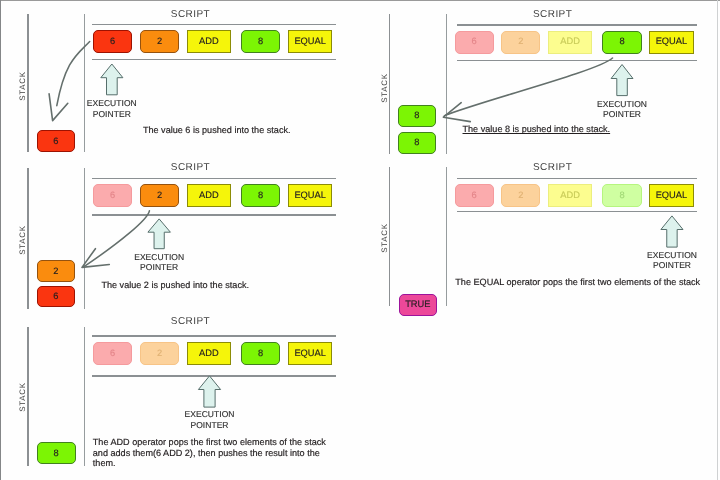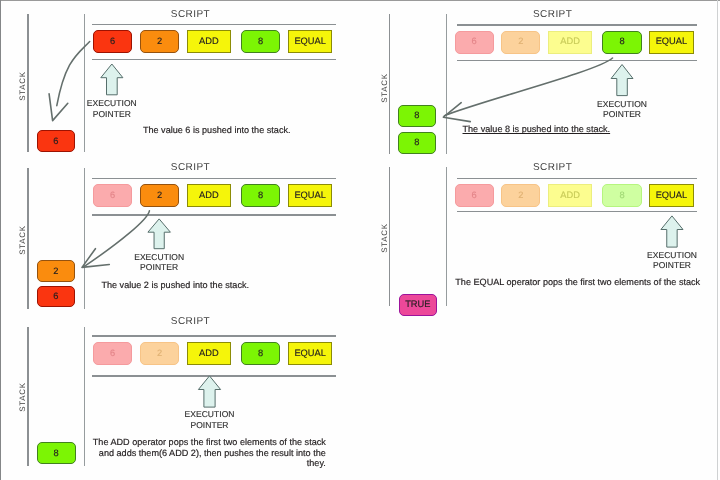--- a/index.html
+++ b/index.html
@@ -80,24 +80,24 @@
  <div class="rule" style="left:92.0px;top:335.3px;width:244.0px;"></div>
  <div class="rule" style="left:92.0px;top:375.0px;width:244.0px;"></div>
   <div class="chip" style="left:93.2px;top:342.3px;width:39.0px;height:23.0px;background:#fbabad;border:1px solid #f59a9d;border-radius:5px;color:#e4868a;">6</div>
   <div class="chip" style="left:140.0px;top:342.3px;width:39.0px;height:23.0px;background:#fcd29c;border:1px solid #f7c487;border-radius:5px;color:#e0b274;">2</div>
   <div class="chip" style="left:186.6px;top:342.3px;width:44.4px;height:23.0px;background:#f5f50a;border:1.3px solid #8c8c06;border-radius:0;color:#231f20;">ADD</div>
   <div class="chip" style="left:241.0px;top:342.3px;width:39.4px;height:23.0px;background:#7cf504;border:1px solid #41811f;border-radius:5px;color:#231f20;">8</div>
   <div class="chip" style="left:288.0px;top:342.3px;width:44.3px;height:23.0px;background:#f5f50a;border:1px solid #8c8c06;border-radius:0;color:#231f20;">EQUAL</div>
  <div class="ptr-label" style="left:149.5px;top:409.0px;width:120px;">EXECUTION</div>
  <div class="ptr-label" style="left:149.5px;top:420.0px;width:120px;">POINTER</div>
  <div class="chip" style="left:36.5px;top:442.3px;width:39.3px;height:22.1px;background:#7cf504;border:1.2px solid #41811f;border-radius:5px;">8</div>
- <div class="caption" style="left:92.8px;top:437.1px;text-align:right;">
+ <div class="caption" style="left:92.8px;top:437.1px;">
   <div>The ADD operator pops the first two elements of the stack</div>
   <div>and adds them(6 ADD 2), then pushes the result into the</div>
-  <div>they.</div>
+  <div>them.</div>
  </div>
 </div>
 <div>
  <div class="axis" style="left:388.9px;top:14.0px;height:140.0px;"></div>
  <div class="divider" style="left:445.8px;top:14.0px;height:140.0px;"></div>
  <div class="stack-label" style="left:354.9px;top:82.5px;width:60px;">STACK</div>
  <div class="script-label" style="left:492.3px;top:9.7px;width:80px;">SCRIPT</div>
  <div class="rule" style="left:457.0px;top:24.3px;width:240.0px;"></div>
  <div class="rule" style="left:457.0px;top:59.7px;width:240.0px;"></div>
   <div class="chip" style="left:454.5px;top:30.6px;width:39.0px;height:23.1px;background:#fbabad;border:1px solid #f59a9d;border-radius:5px;color:#e4868a;">6</div>

